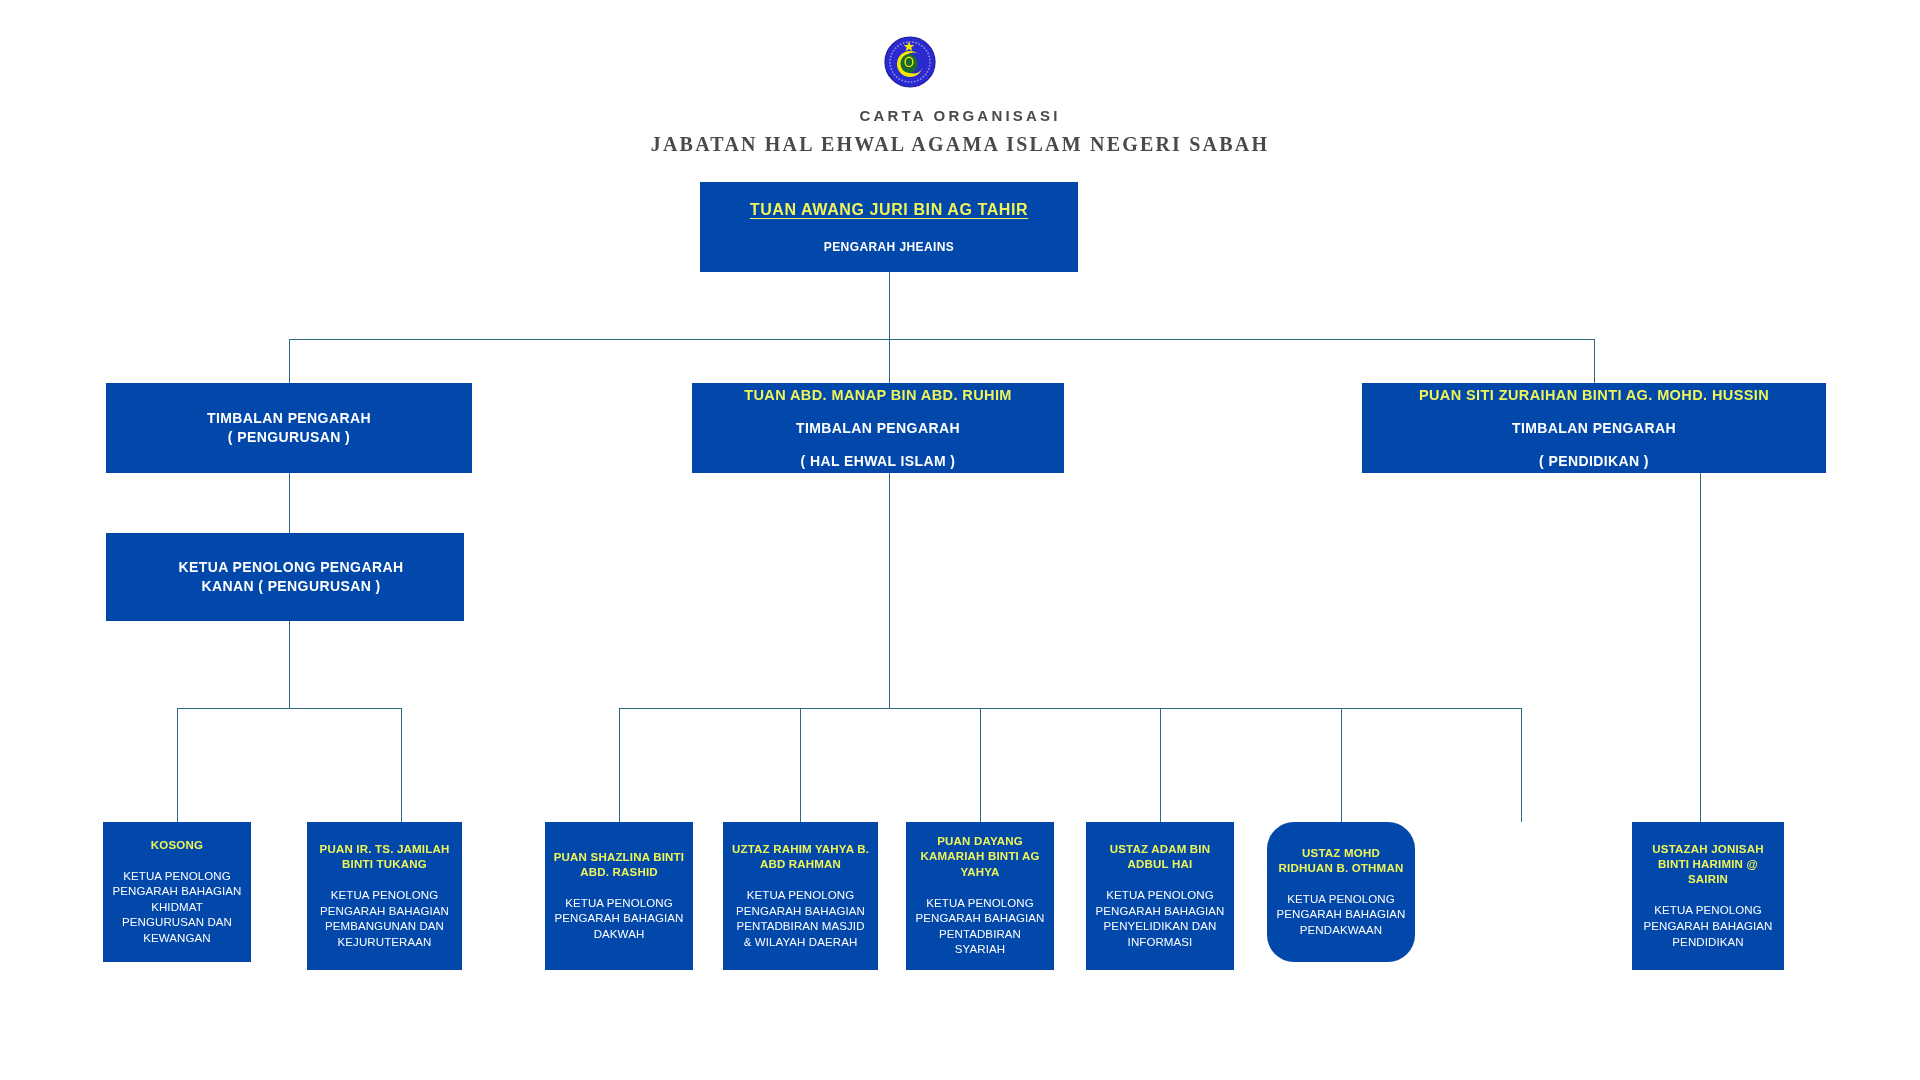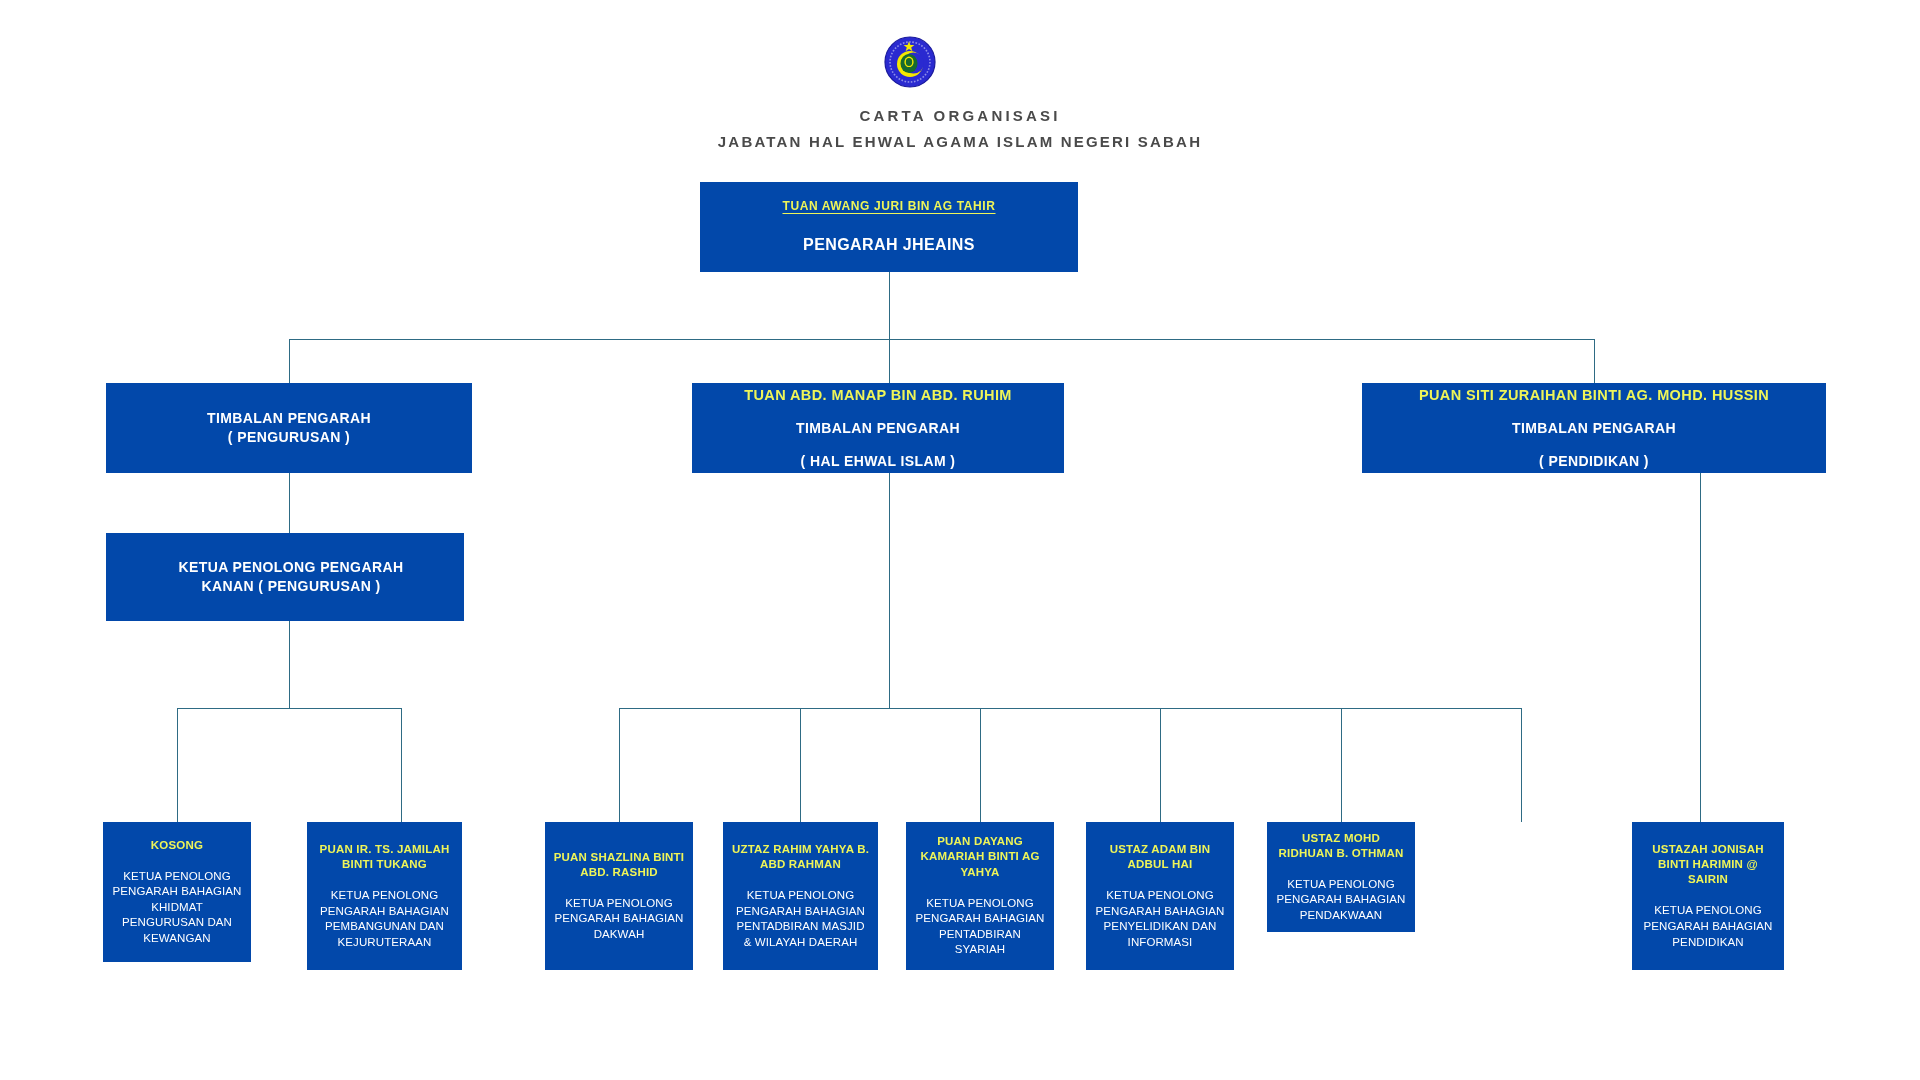--- a/index.html
+++ b/index.html
@@ -13,21 +13,21 @@
 
   
   .logo-wrap { position: absolute; left: 884px; top: 36px; width: 52px; height: 52px; }
   .logo-wrap svg { display: block; }
 
   .title-line {
     position: absolute; left: 0; width: 1920px; text-align: center;
     color: #4a4a4a; font-weight: 700; text-transform: uppercase;
   }
   #title-main { top: 107px; font-size: 15px; letter-spacing: 3.2px; }
-  #title-sub  { top: 133px; font-size: 15px; letter-spacing: 2.2px; }
+  #title-sub  { top: 133px; font-size: 20px; letter-spacing: 2.2px; font-family: Liberation Serif, serif; }
 
   
   .ln { position: absolute; background: #2e6b84; }
   .ln.v { width: 1px; }
   .ln.h { height: 1px; }
 
   
   .box {
     position: absolute;
     background: #0248AA;
@@ -41,22 +41,22 @@
     line-height: 1.32; letter-spacing: .4px;
   }
   .nm.u { text-decoration: underline; text-underline-offset: 3px; }
   .rl {
     color: #ffffff; text-transform: uppercase;
     line-height: 1.35; letter-spacing: .4px;
   }
 
   
   #box-director { left: 700px; top: 182px; width: 378px; height: 90px; }
-  #box-director .nm { font-size: 12px; letter-spacing: .6px; }
-  #box-director .rl { font-size: 16px; font-weight: 700; margin-top: 19px; }
+  #box-director .nm { font-size: 16px; letter-spacing: .6px; }
+  #box-director .rl { font-size: 12px; font-weight: 700; margin-top: 19px; }
 
   
   .lvl1 { height: 90px; }
   .lvl1 .nm { font-size: 14.5px; }
   .lvl1 .rl { font-size: 14px; font-weight: 700; }
   #box-dep-1 { left: 106px; top: 383px; width: 366px; }
   #box-dep-2 { left: 692px; top: 383px; width: 372px; }
   #box-dep-3 { left: 1362px; top: 383px; width: 464px; }
   #box-dep-1 .rl { margin-top: 0; }
   #box-dep-2 .rl, #box-dep-3 .rl { margin-top: 14px; }
@@ -172,21 +172,21 @@
   <div class="box leaf" style="left:906px; top:822px; width:148px; height:148px;">
     <div class="nm">PUAN DAYANG KAMARIAH BINTI AG YAHYA</div>
     <div class="rl">KETUA PENOLONG PENGARAH BAHAGIAN PENTADBIRAN SYARIAH</div>
   </div>
 
   <div class="box leaf" style="left:1086px; top:822px; width:148px; height:148px;">
     <div class="nm">USTAZ ADAM BIN ADBUL HAI</div>
     <div class="rl">KETUA PENOLONG PENGARAH BAHAGIAN PENYELIDIKAN DAN INFORMASI</div>
   </div>
 
-  <div class="box leaf" style="left:1267px; top:822px; width:148px; height:110px;">
+  <div class="box leaf" style="left:1267px; top:822px; width:148px; height:140px;border-radius:27px;">
     <div class="nm">USTAZ MOHD RIDHUAN B. OTHMAN</div>
     <div class="rl">KETUA PENOLONG PENGARAH BAHAGIAN PENDAKWAAN</div>
   </div>
 
 
   <div class="box leaf" style="left:1632px; top:822px; width:152px; height:148px;">
     <div class="nm">USTAZAH JONISAH BINTI HARIMIN @ SAIRIN</div>
     <div class="rl">KETUA PENOLONG PENGARAH BAHAGIAN PENDIDIKAN</div>
   </div>
 

